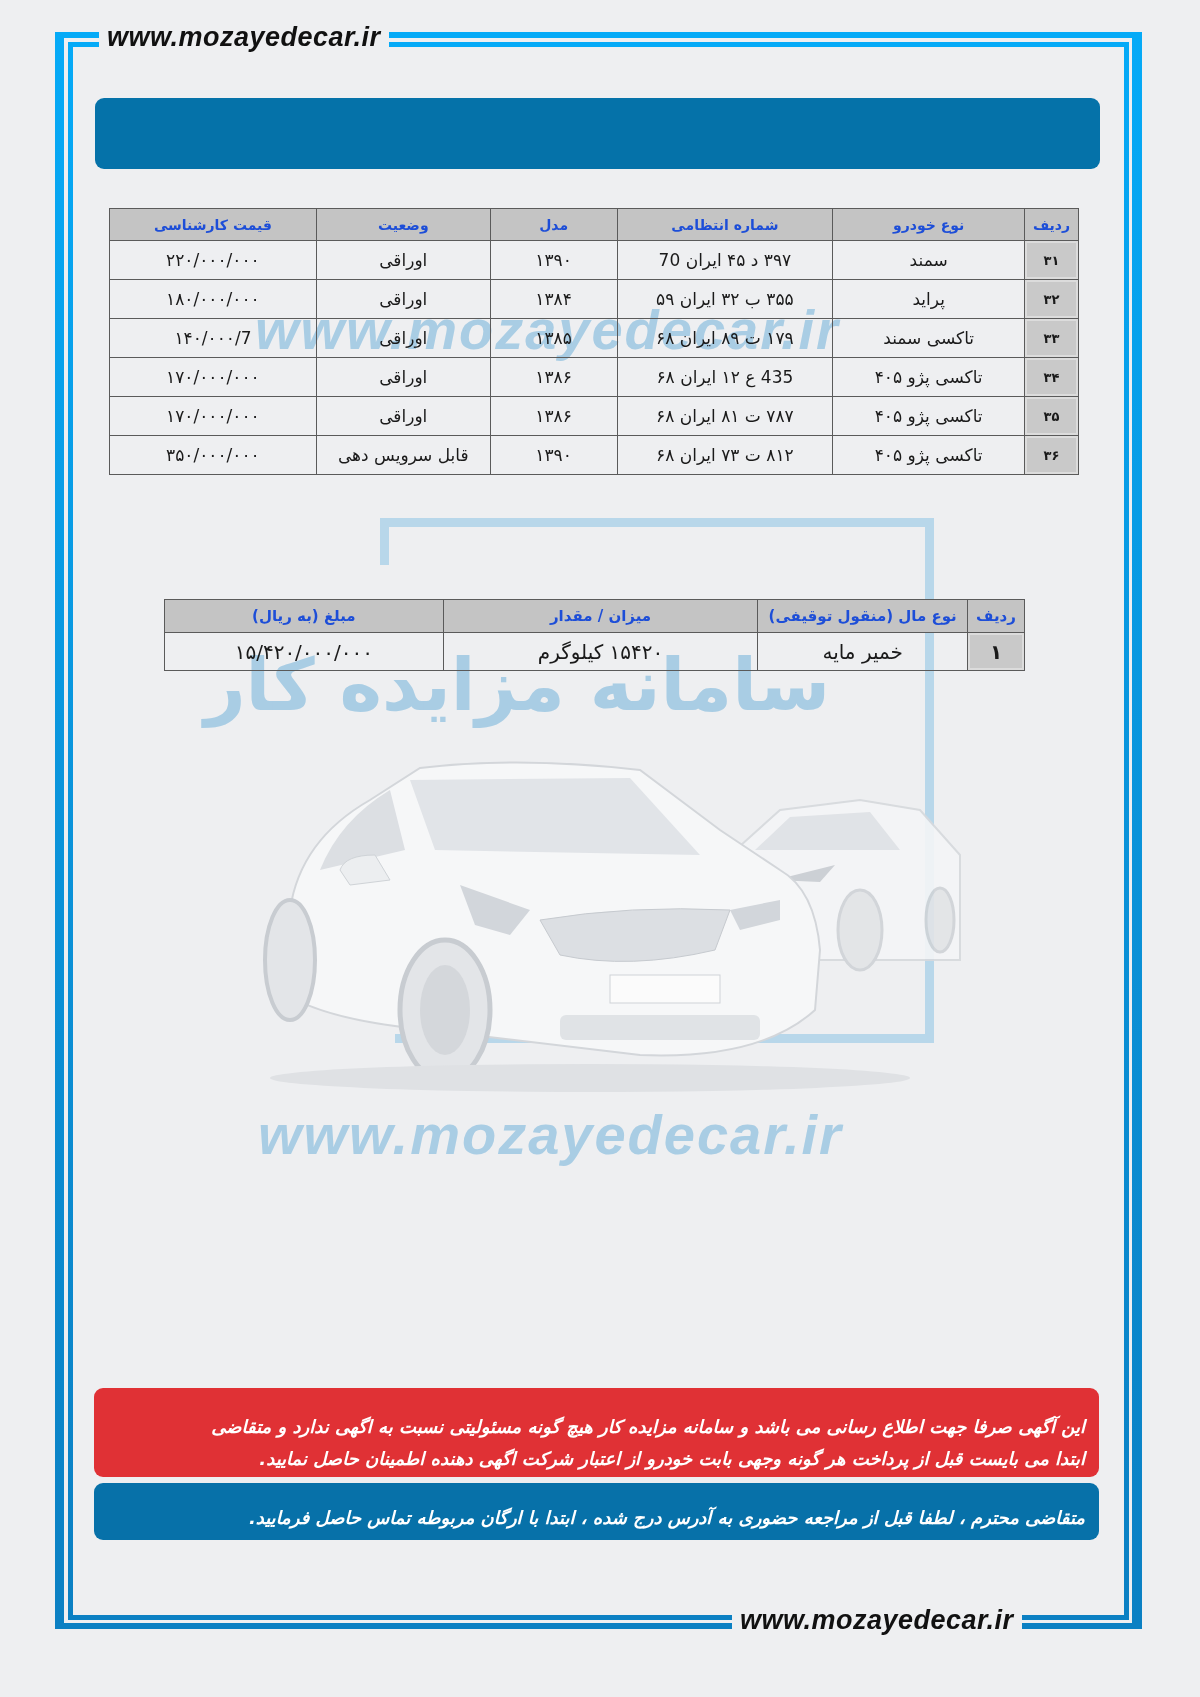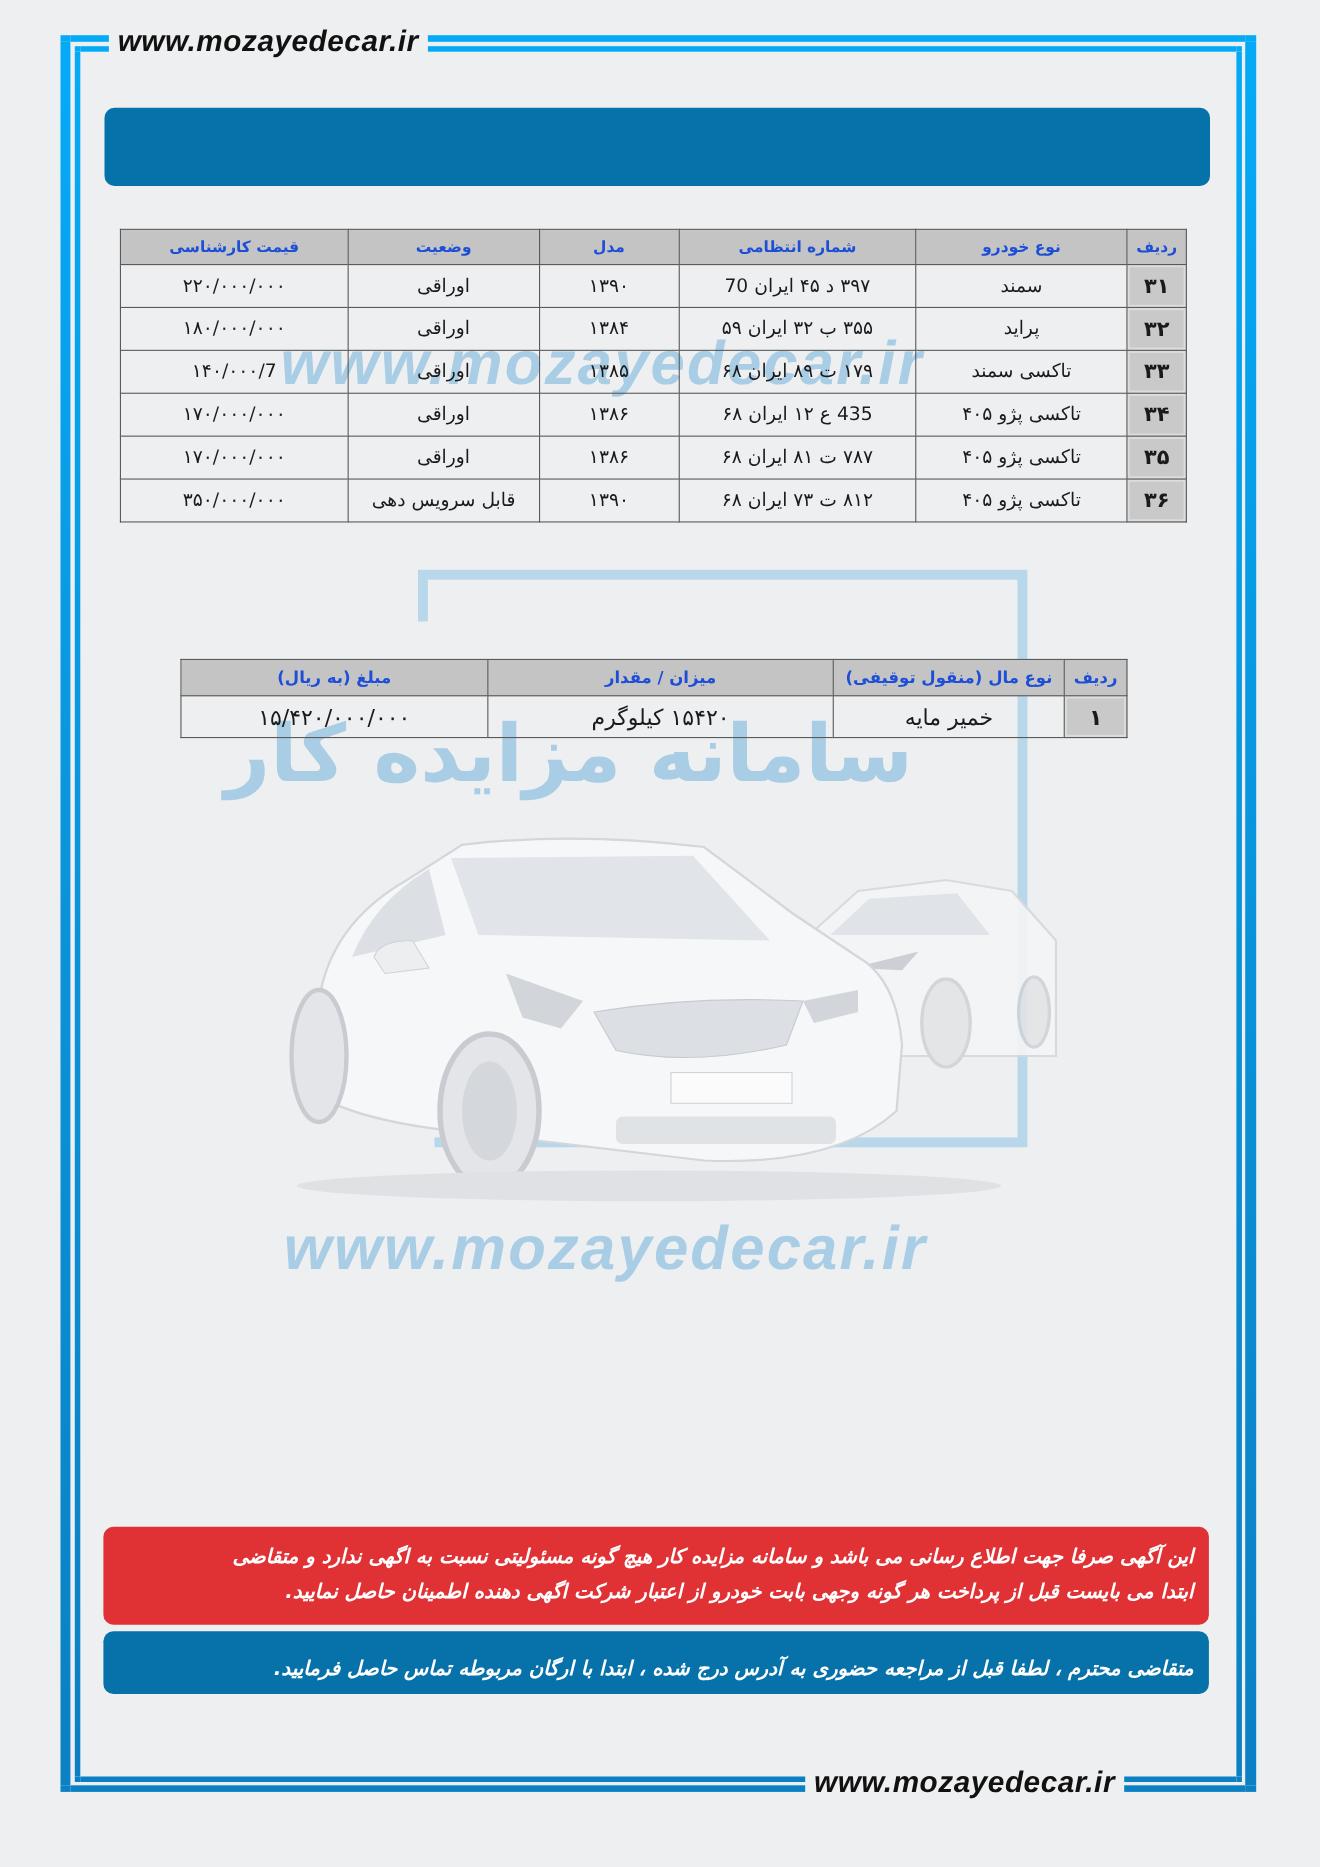--- a/index.html
+++ b/index.html
@@ -67,38 +67,38 @@
     font-family: "DejaVu Sans", sans-serif;
   }
   table.grid th, table.grid td {
     border: 1.5px solid #5a5a5a; text-align: center; padding: 0;
   }
   table.grid th {
     background: #c4c4c4; font-weight: bold; font-size: 14px; color: #1d4ed8;
   }
   table.grid td { font-size: 17px; color: #1a1a1a; }
   table.grid td.rownum {
-    background: #c9c9c9; font-weight: bold; font-size: 19px;
+    background: #c9c9c9; font-weight: bold; font-size: 13px;
     box-shadow: inset 0 0 0 2px #dcdcdc;
   }
   #vehicles { left: 109px; top: 208px; width: 970px; }
   #vehicles th { height: 31px; }
   #vehicles td { height: 38px; }
   #goods { left: 164px; top: 599px; width: 861px; }
   #goods th { height: 32px; font-size: 15px; }
   #goods td { height: 37px; font-size: 20px; }
 
   
   .notice {
     position: absolute; left: 94px; width: 1005px; box-sizing: border-box;
     border-radius: 9px; color: #fff; direction: rtl;
     font-weight: bold; font-style: italic; font-size: 18px;
     padding: 0 14px;
   }
-  .notice-red { top: 1388px; height: 89px; background: #e03135; padding-top: 12px; line-height: 32px; }
+  .notice-red { top: 1388px; height: 89px; background: #e03135; padding-top: 23px; line-height: 32px; }
   .notice-blue { top: 1483px; height: 57px; background: #0771a9; line-height: 70px; }
 </style>
 </head>
 <body>
 
 <div class="frame-outer"></div>
 <div class="frame-inner"></div>
 <div class="site-label site-top">www.mozayedecar.ir</div>
 <div class="site-label site-bottom">www.mozayedecar.ir</div>
 

